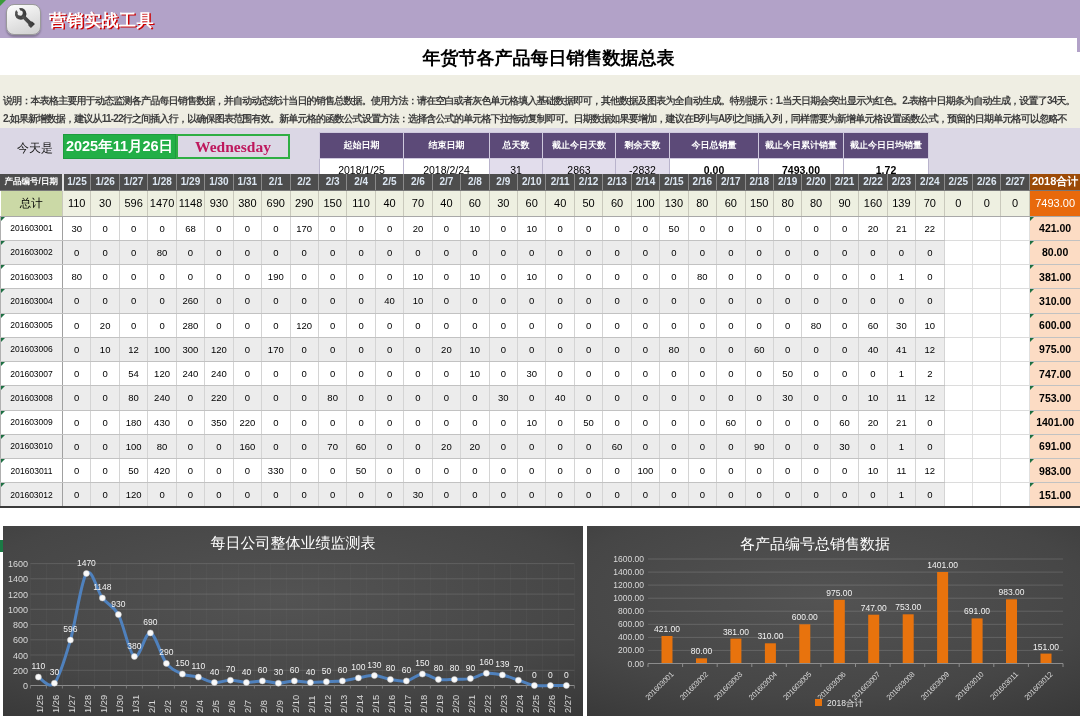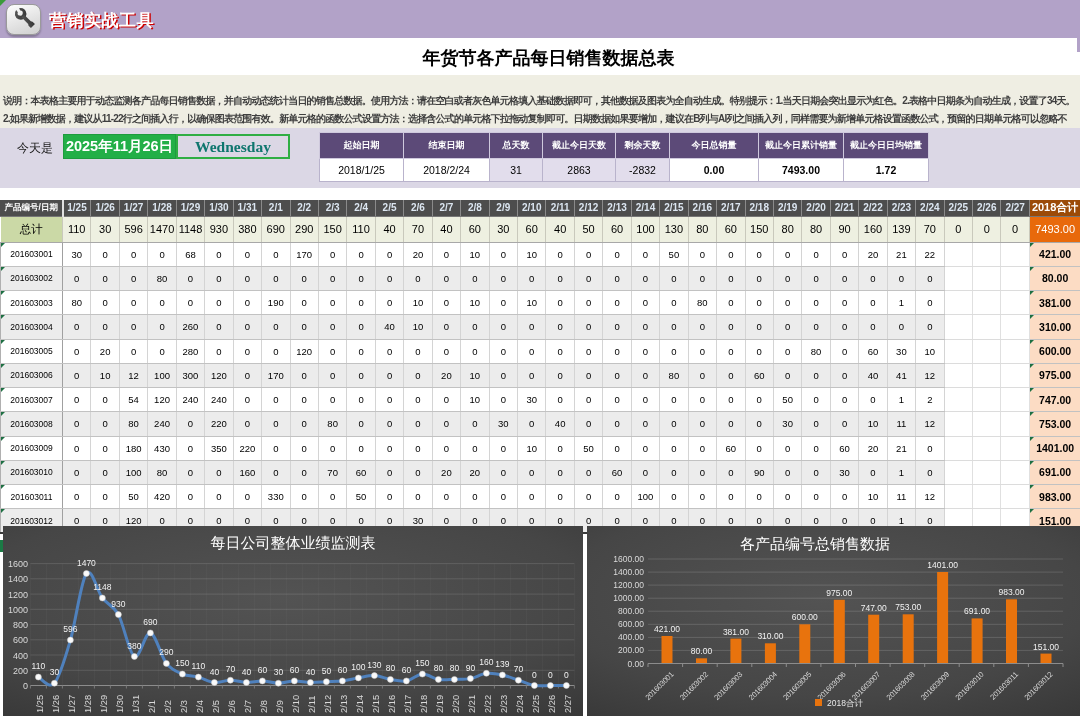--- a/index.html
+++ b/index.html
@@ -5,27 +5,27 @@
 .page{position:relative;width:1080px;height:716px;background:#fff;overflow:hidden}
 .topbar{position:absolute;left:0;top:0;width:1080px;height:38px;background:#b2a2c8}
 .corner{position:absolute;left:0;top:0;width:0;height:0;border-top:6px solid #3a9a3a;border-right:6px solid transparent}
 .logo{position:absolute;left:6px;top:4px;width:35px;height:31px;border-radius:8px;background:linear-gradient(160deg,#fefefe 0%,#e8e8e8 45%,#cfcfcf 100%);border:1px solid #9a9a9a;box-shadow:0 2px 2px rgba(0,0,0,0.25);display:flex;align-items:center;justify-content:center}
 .apptitle{position:absolute;left:49px;top:9px;font-size:17px;font-weight:bold;color:#fff;text-shadow:1.5px 0.5px 0 #cc0000;letter-spacing:0.5px}
 .bigtitle{position:absolute;left:0;top:46px;width:1097px;text-align:center;font-size:18px;font-weight:bold;color:#000}
 .desc{position:absolute;left:0;top:75px;width:1080px;height:53px;background:#efeee3;color:#3f3f3f;font-size:10px;font-weight:bold;line-height:17.5px;padding:17px 0 0 3px;letter-spacing:-0.8px;white-space:nowrap;overflow:hidden}
 .band{position:absolute;left:0;top:128px;width:1080px;height:60px;background:#dbd7e5}
 .todaylbl{position:absolute;left:17px;top:140px;font-size:12px;color:#1a1a1a}
 .datebox{position:absolute;left:63px;top:134px;width:113px;height:25px;background:#22af47;border:1px solid #1d9c3e;color:#fff;font-size:14.5px;font-weight:bold;text-align:center;line-height:23px}
-.weekbox{position:absolute;left:176px;top:134px;width:114px;height:25px;background:#dbd7e5;border:2px solid #2fae44;color:#0f766e;font-family:"Liberation Serif",serif;font-size:15.5px;font-weight:bold;text-align:center;line-height:21px}
+.weekbox{position:absolute;left:176px;top:134px;width:114px;height:25px;background:#dbd7e5;border:2px solid #2fae44;color:#be185d;font-family:"Liberation Serif",serif;font-size:15.5px;font-weight:bold;text-align:center;line-height:21px}
 .stats{position:absolute;left:319px;top:132px;border-collapse:collapse;table-layout:fixed}
 .stats th{background:#5c4a78;color:#fff;font-size:9px;font-weight:bold;height:26px;border:1px solid #cfc9dd;text-align:center}
 .stats td{background:#fff;color:#000;font-size:10.5px;height:23px;border:1px solid #b9b3cc;text-align:center}
 .stats td.lav{background:#e2ddec}
 .stats td.wb{font-weight:bold}
-.main{position:absolute;left:0;top:200px;width:1080px;border-collapse:collapse;table-layout:fixed}
+.main{position:absolute;left:0;top:174px;width:1080px;border-collapse:collapse;table-layout:fixed}
 .main td,.main th{overflow:hidden;white-space:nowrap;padding:0;text-align:center;vertical-align:middle}
 .hd{height:16px}
 .hd th{background:#4d4d4d;color:#dce6f1;font-size:10px;font-weight:bold;border-right:1px solid #8a8a8a;border-bottom:1px solid #777}
 .hd th.hl{font-size:8.5px;color:#fff;border-left:1px solid #4d4d4d;border-right:2px solid #e0e0e0}
 .hd th.hsum{background:#9c4a07;color:#fff;font-size:11px;border-right:none}
 .tot{height:26px}
 .tot td{background:#eef0e1;color:#000;font-size:11px;font-weight:normal;border-right:1px solid #c9c9bc;border-bottom:1px solid #a8a8a8}
 .tot td.tl{background:#cbd9a6;font-size:11.5px}
 .tot td.tsum{background:#e8690b;color:#fff;border-right:none}
 .pr{height:24.25px}

